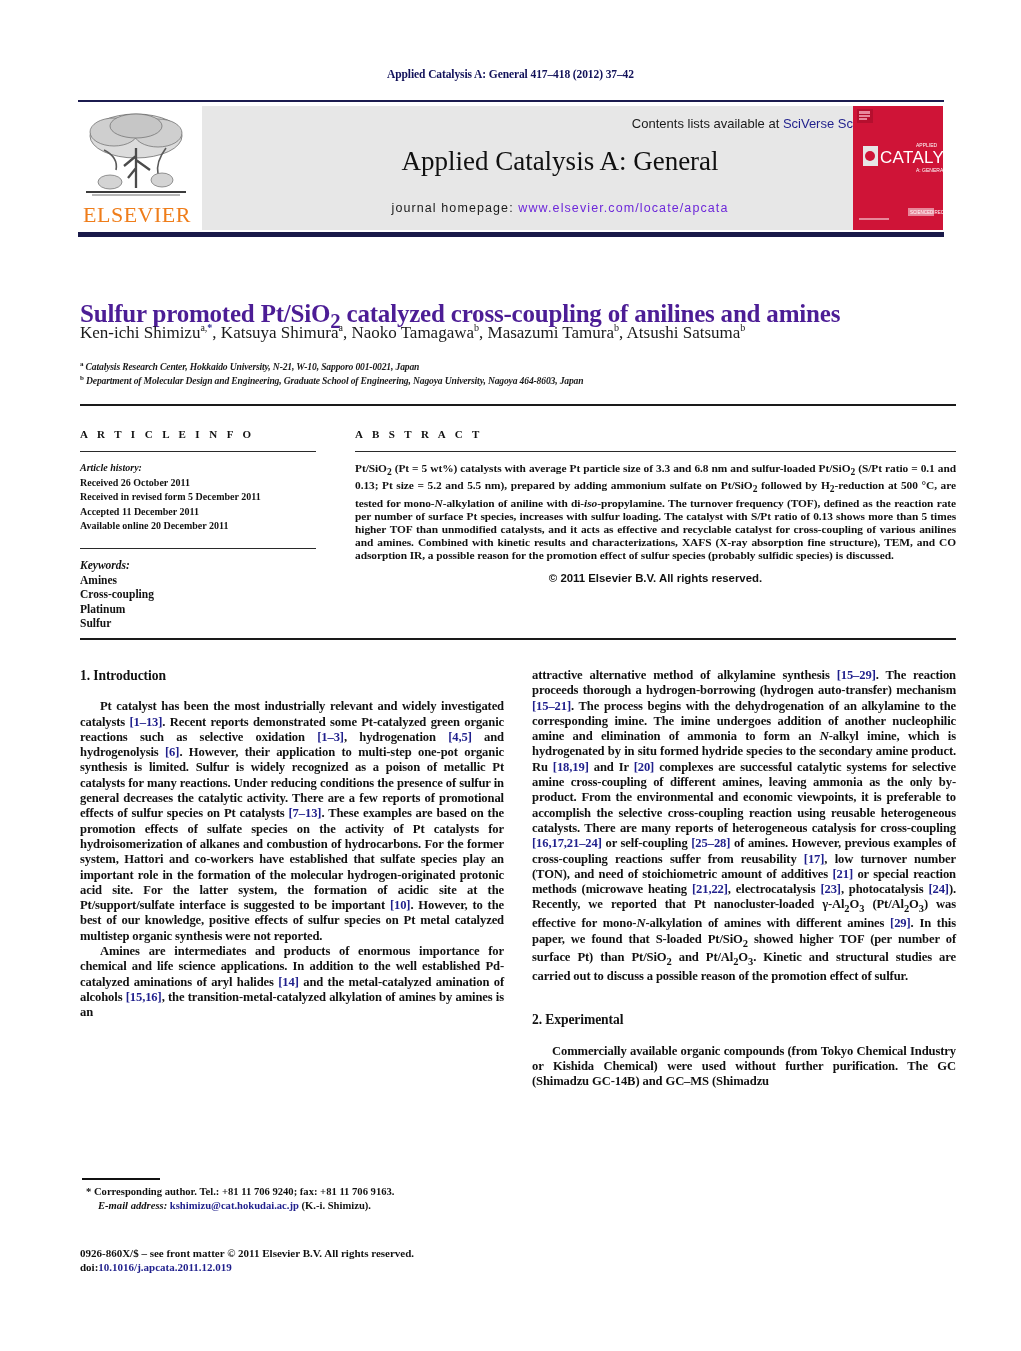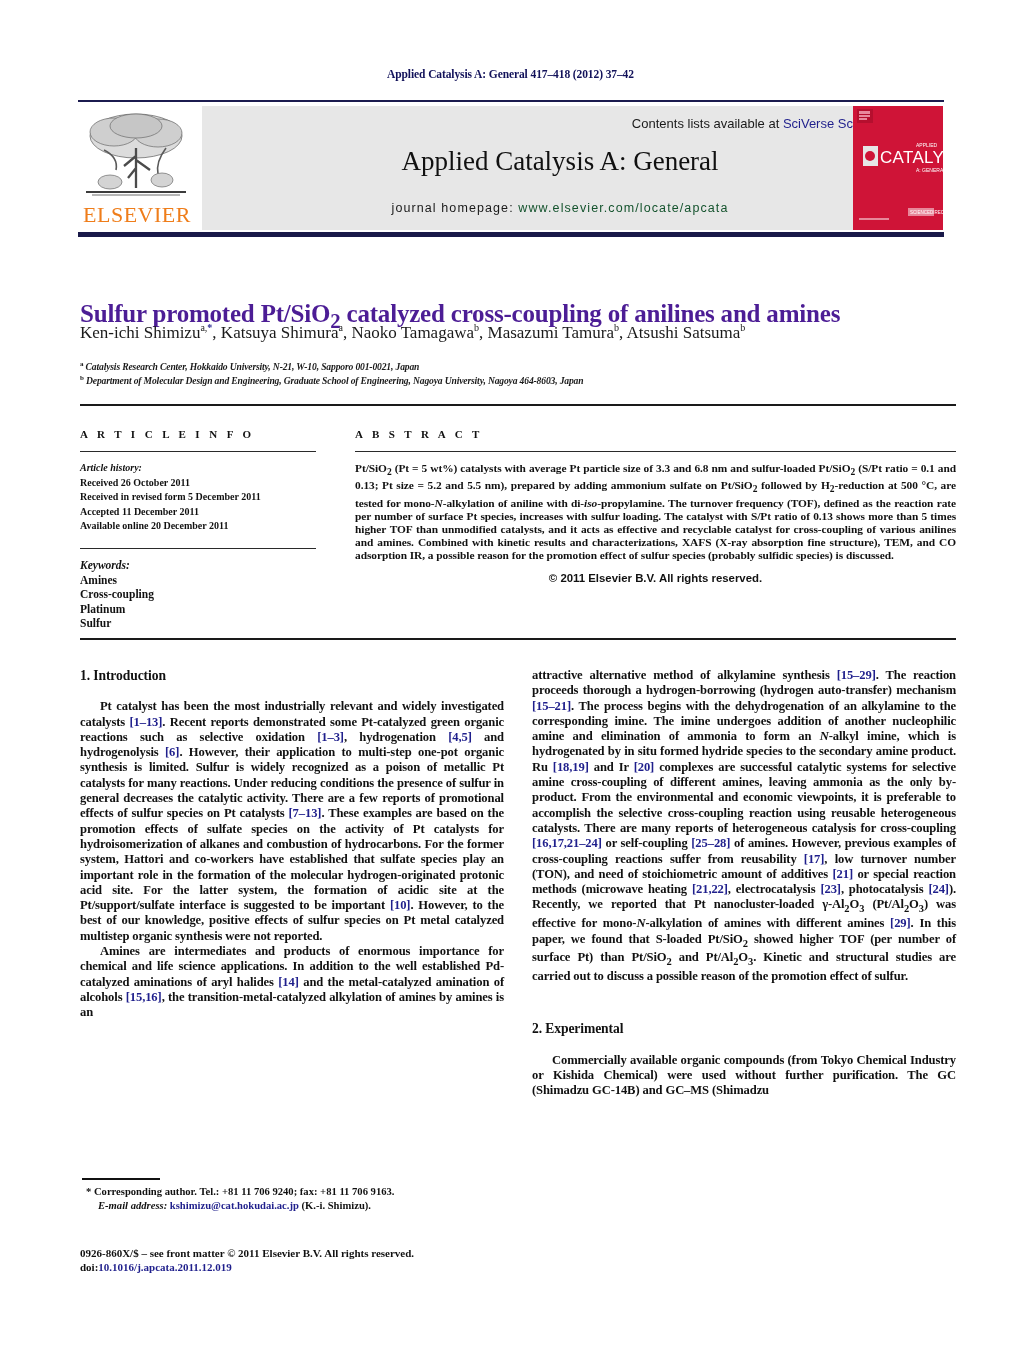--- a/index.html
+++ b/index.html
@@ -111,21 +111,21 @@
   .homepage-line {
     position: absolute;
     left: 0; top: 95px;
     width: 716px;
     text-align: center;
     font-family: "Liberation Sans", sans-serif;
     font-size: 12.5px;
     letter-spacing: 1.1px;
     color: #1a1a1a;
   }
-  .homepage-line .hp-link { color: #14532d; }
+  .homepage-line .hp-link { color: #6d28d9; }
 
   
   .cover {
     position: absolute;
     left: 775px; top: 2px;
     width: 90px;
     height: 124px;
     background: #d1123a;
     overflow: hidden;
   }
@@ -266,21 +266,21 @@
   .col-right { left: 532px; }
   .col p { margin: 0; text-indent: 20px; }
   .col p.noind { text-indent: 0; }
   .col h2 {
     margin: 0 0 16px 0;
     font-family: "Liberation Serif", serif;
     font-weight: bold;
     font-size: 13.6px;
     letter-spacing: -0.1px;
   }
-  .col h2.spaced { margin-top: 37px; }
+  .col h2.spaced { margin-top: 28px; }
   .ref { color: #1f1f8c; }
   .ital { font-style: italic; }
 
   
   .foot-rule {
     position: absolute;
     left: 82px; top: 1178px;
     width: 78px;
     height: 2px;
     background: #111111;

